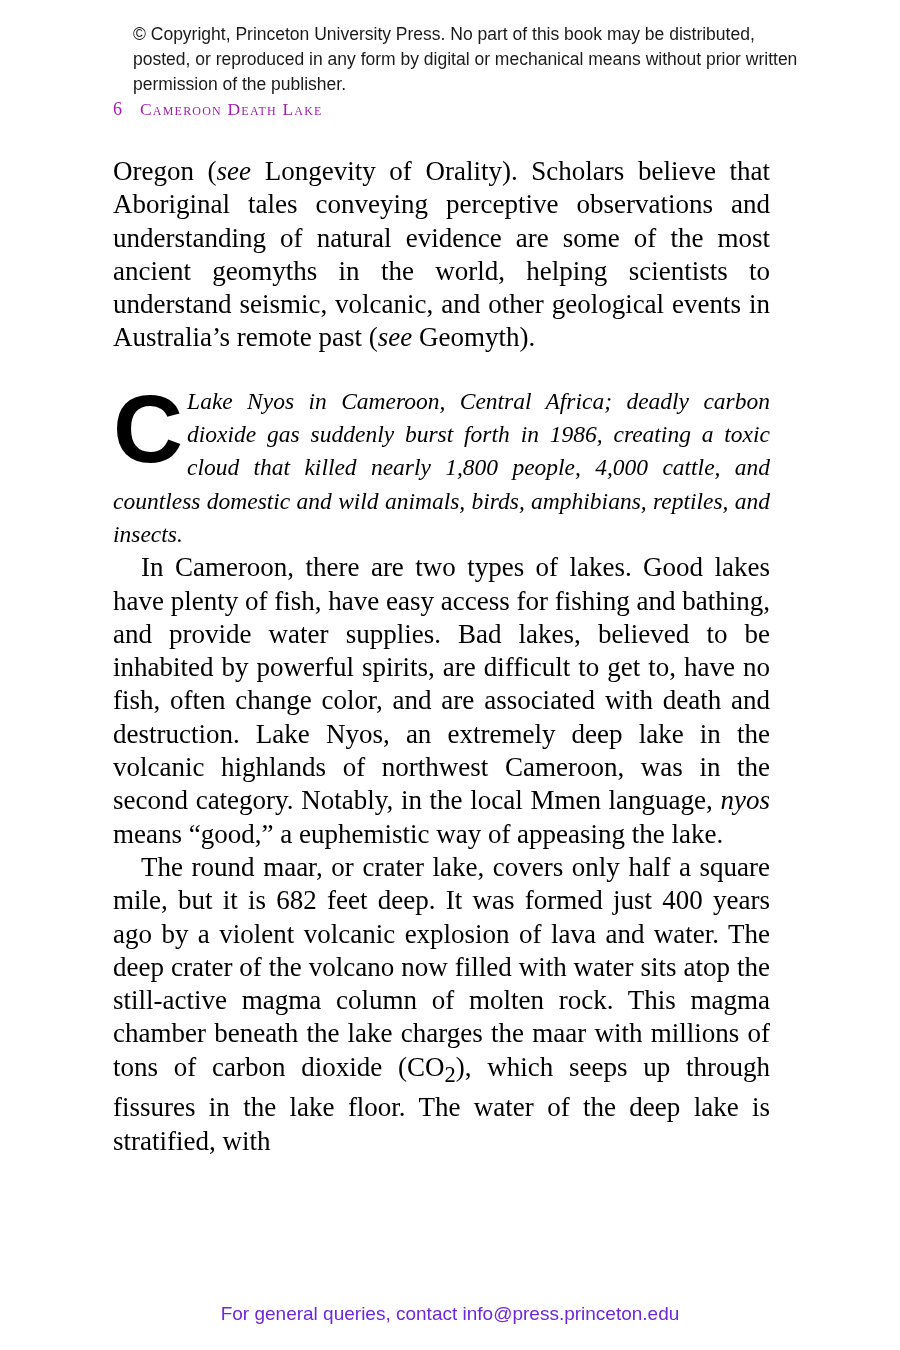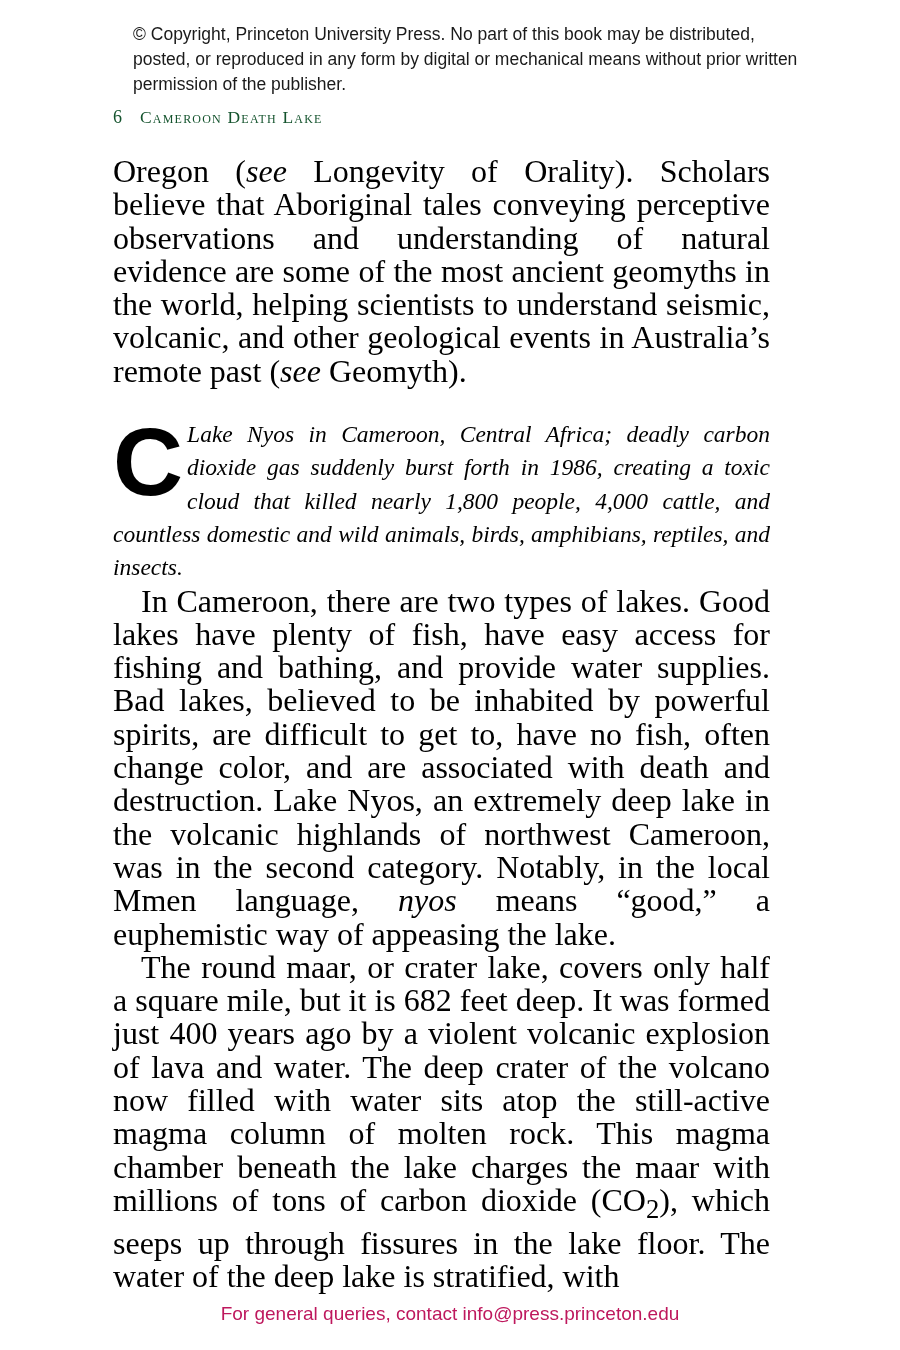--- a/index.html
+++ b/index.html
@@ -35,23 +35,22 @@
     margin-left: 20px;
   }
 
   
   .running-head {
     position: absolute;
     left: 113px;
     top: 99px;
     font-family: "Liberation Serif", serif;
     font-size: 17px;
-    color: #14532d;
+    color: #a21caf;
     white-space: nowrap;
-    margin-top: 8px;
   }
   .running-head .folio {
     font-size: 18px;
     margin-right: 18px;
   }
   .running-head .chapter-title {
     font-variant: small-caps;
     letter-spacing: 1.2px;
     font-size: 17.5px;
   }
@@ -59,21 +58,21 @@
   
   .body-col {
     position: absolute;
     left: 113px;
     top: 155px;
     width: 657px;
   }
 
   p.para {
     margin: 0;
-    font-size: 32px;
+    font-size: 27px;
     line-height: 33.3px;
     text-align: justify;
     text-justify: inter-word;
     hyphens: none;
     font-family: "Liberation Serif", serif;
   }
   p.indent {
     text-indent: 28px;
   }
 
@@ -110,21 +109,21 @@
 
   
   .footer {
     position: absolute;
     left: 0;
     right: 0;
     top: 1303px;
     text-align: center;
     font-family: "Liberation Sans", sans-serif;
     font-size: 19px;
-    color: #be185d;
+    color: #6d28d9;
   }
 </style>
 </head>
 <body>
 
 <div class="page">
 
   <div class="copyright">© Copyright, Princeton University Press. No part of this book may be distributed, posted, or reproduced in any form by digital or mechanical means without prior written permission of the publisher.</div>
 
   <div class="running-head">

